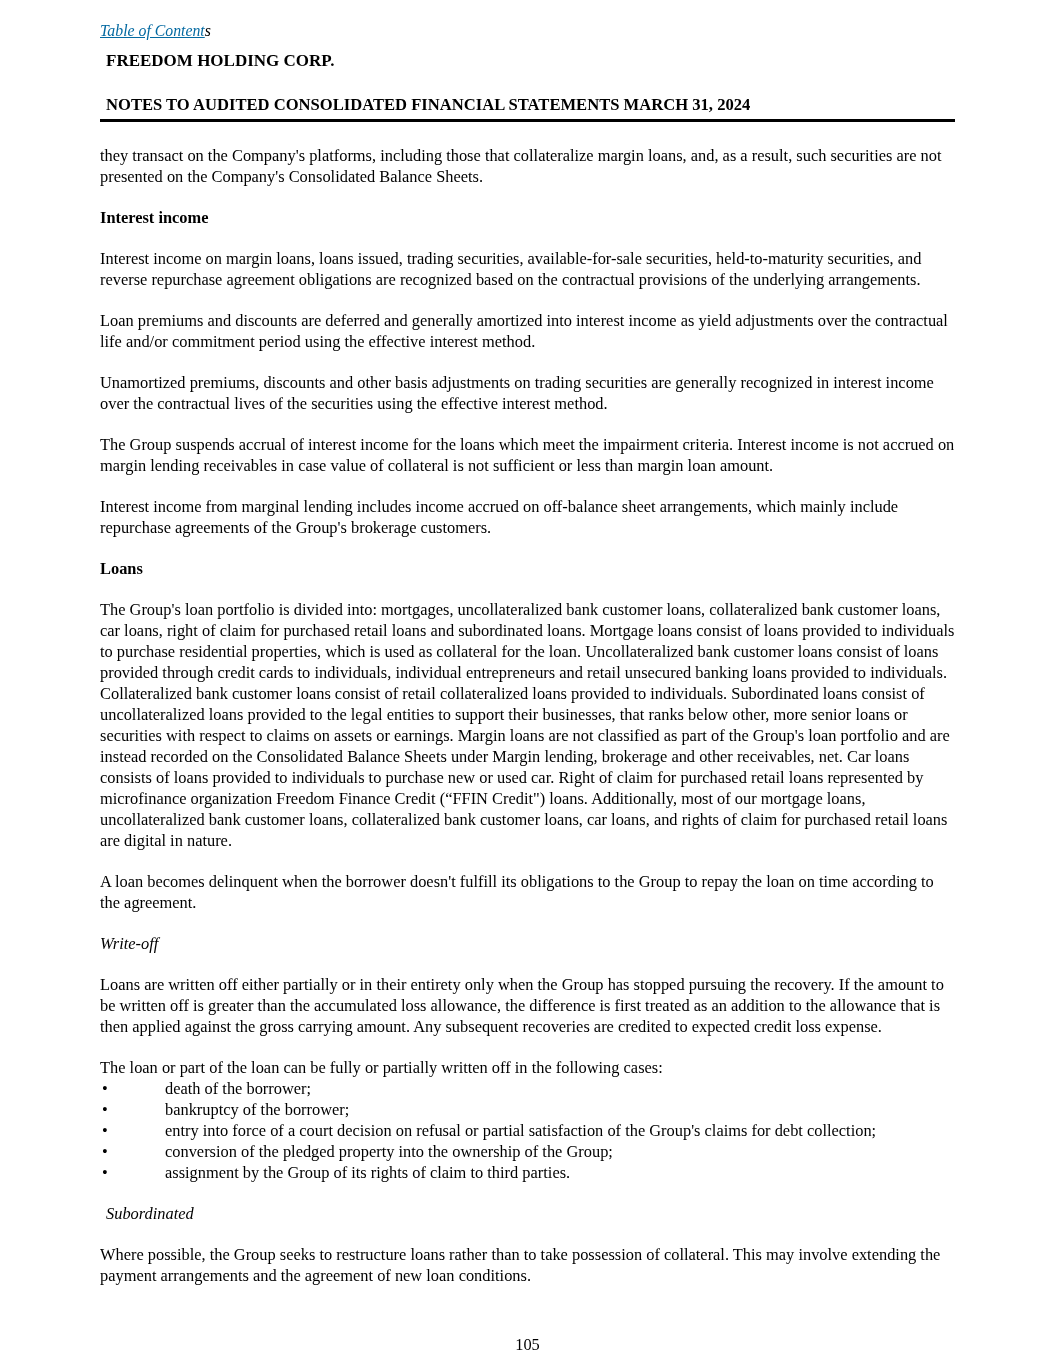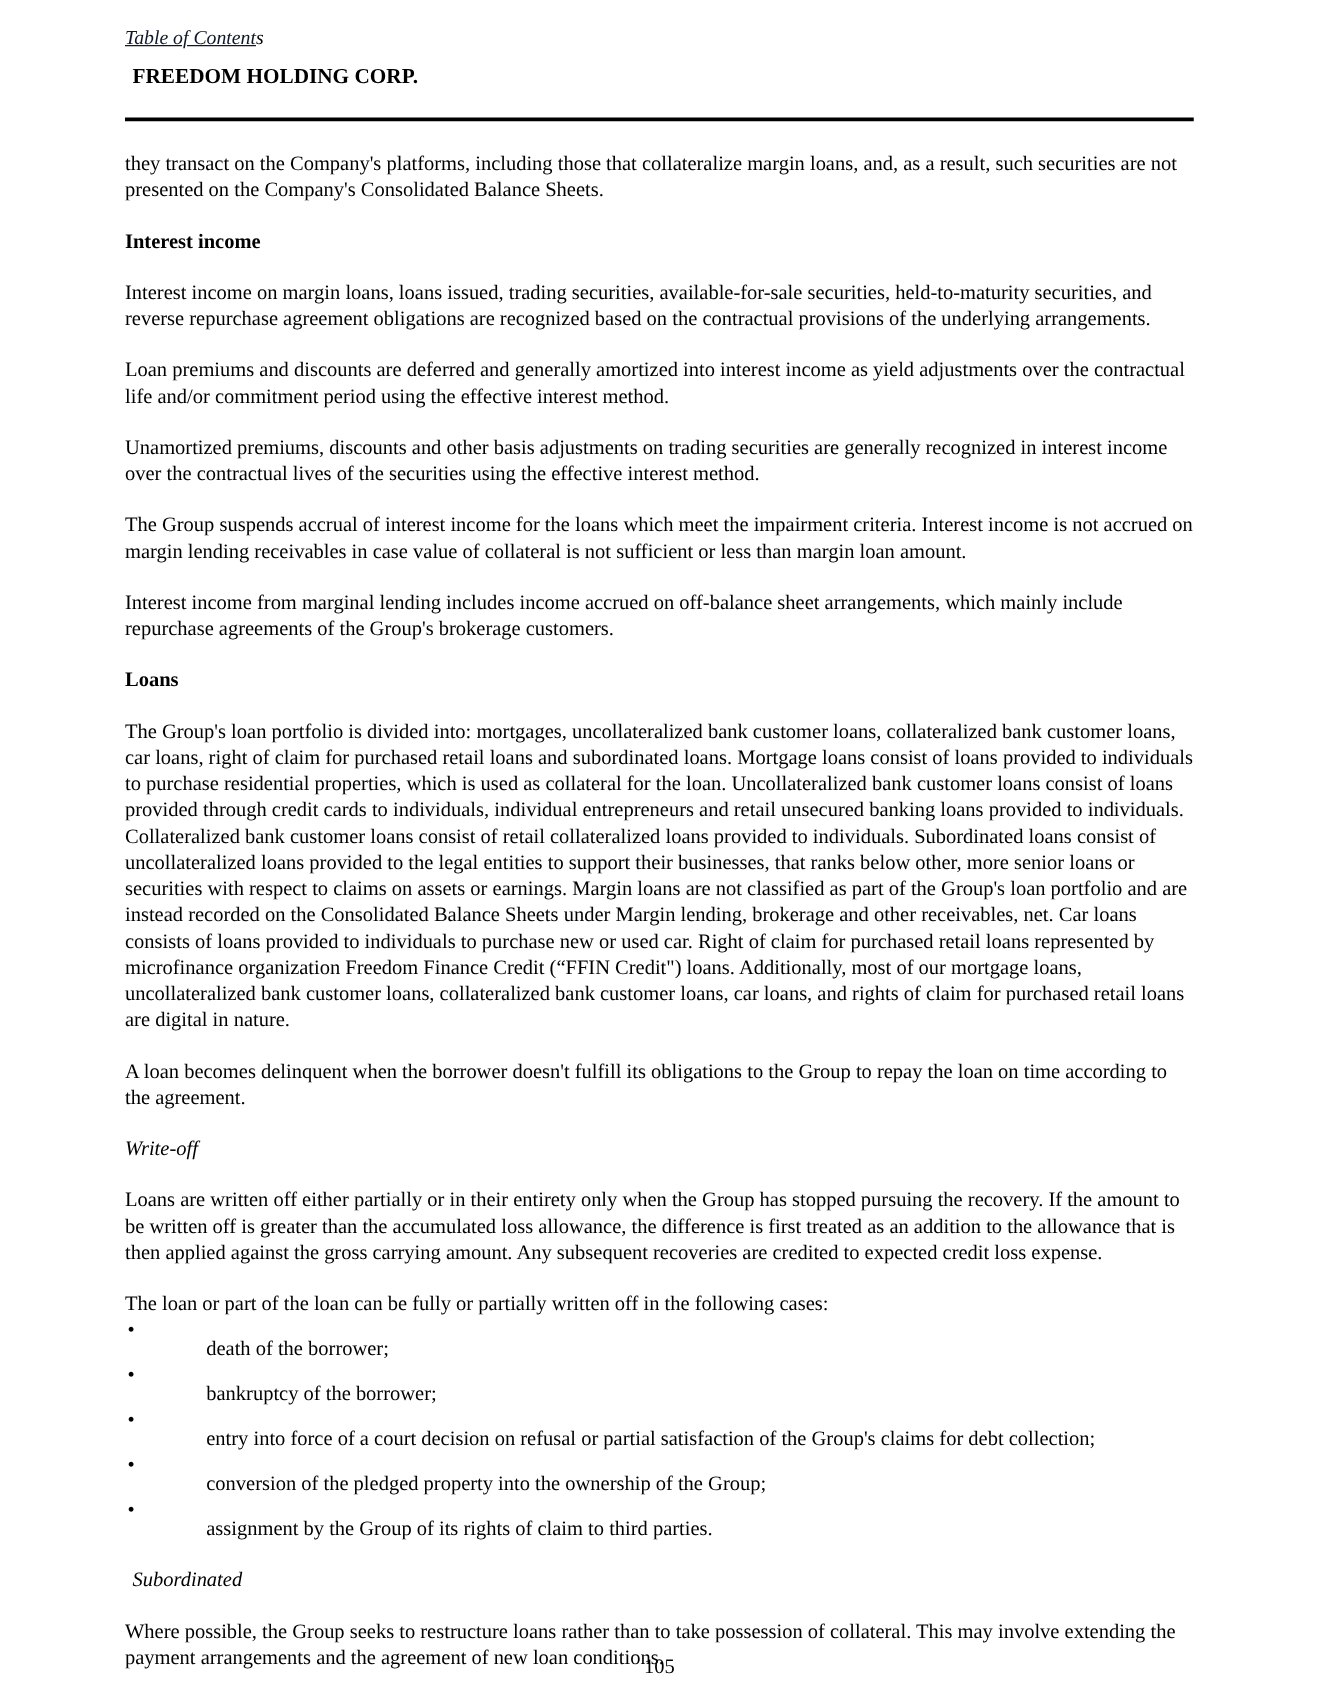--- a/index.html
+++ b/index.html
@@ -15,21 +15,21 @@
   }
   .page {
     box-sizing: border-box;
     width: 1055px;
     height: 1365px;
     padding: 20px 100px 0 100px;
     position: relative;
   }
   .toc-line { font-size: 15.8px; }
   .toc-link {
-    color: #0f172a;
+    color: #0369a1;
     font-style: italic;
     text-decoration: underline;
     cursor: pointer;
   }
   .toc-suffix { color: #000000; font-style: italic; }
   .hdr-indent { padding-left: 6px; }
   .company {
     font-weight: bold;
     margin-top: 9px;
     font-size: 17px;
@@ -57,43 +57,44 @@
     font-style: italic;
     margin: 0 0 20px 0;
   }
   p.no-gap { margin-bottom: 0; }
   .bullet-list { margin: 0 0 20px 0; }
   .bullet-row { display: flex; }
   .bullet-marker {
     flex: 0 0 63px;
     padding-left: 2px;
   }
-  .bullet-text { flex: 1; margin-top: 15px; }
+  .bullet-text { flex: 1; }
   .slight-indent { padding-left: 6px; }
   .page-number {
     position: absolute;
-    bottom: 22px;
+    bottom: 10px;
     left: 0;
     width: 100%;
     text-align: center;
     font-size: 16.4px;
   }
 </style>
 </head>
 <body>
 
 <div class="page">
 
   <div class="toc-line">
     <a class="toc-link" href="#">Table of Content</a><span class="toc-suffix">s</span>
   </div>
 
   <div class="company hdr-indent">FREEDOM HOLDING CORP.</div>
 
   <div class="title-block hdr-indent">
+    <div class="doc-title">NOTES TO AUDITED CONSOLIDATED FINANCIAL STATEMENTS MARCH 31, 2024</div>
   </div>
 
   <div class="rule"></div>
 
   <div class="body-copy">
 
     <p class="para">they transact on the Company's platforms, including those that collateralize margin loans, and, as a result, such securities are not presented on the Company's Consolidated Balance Sheets.</p>
 
     <p class="heading">Interest income</p>
 

